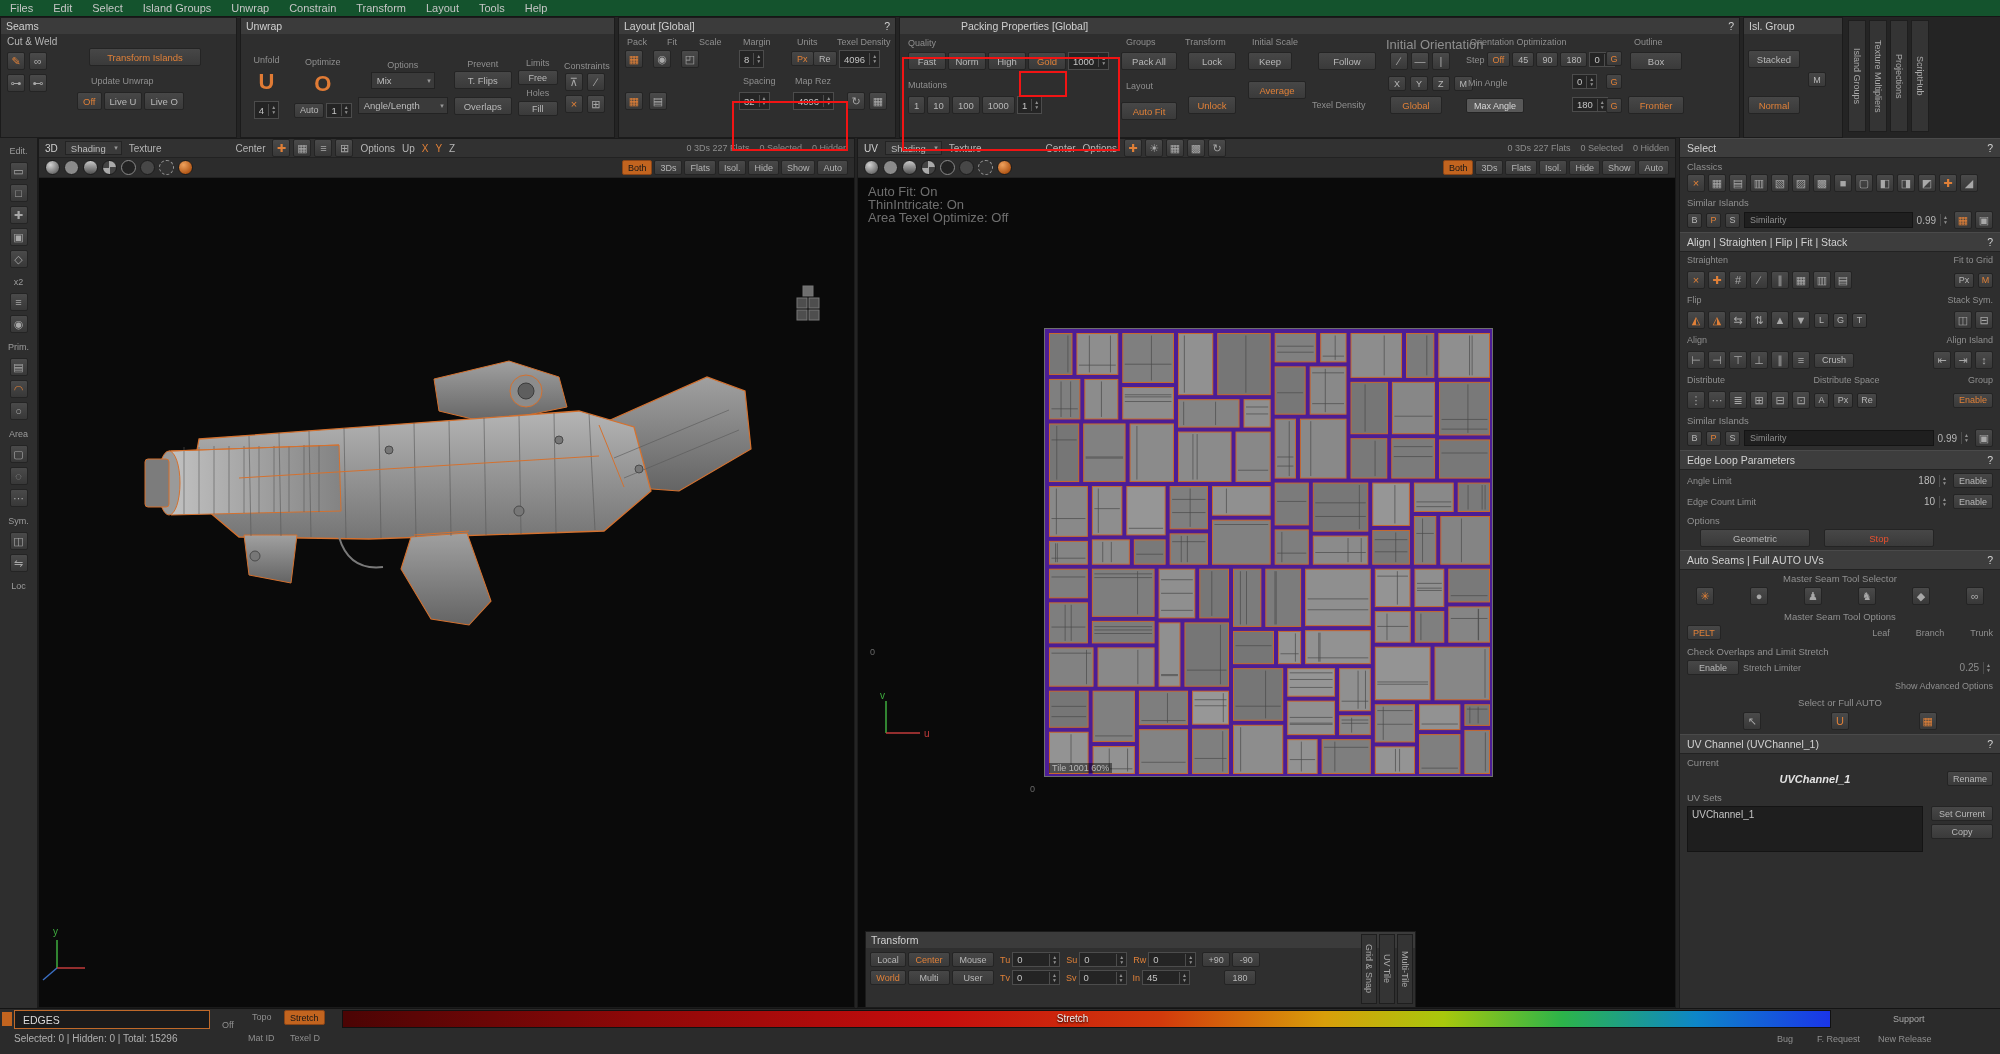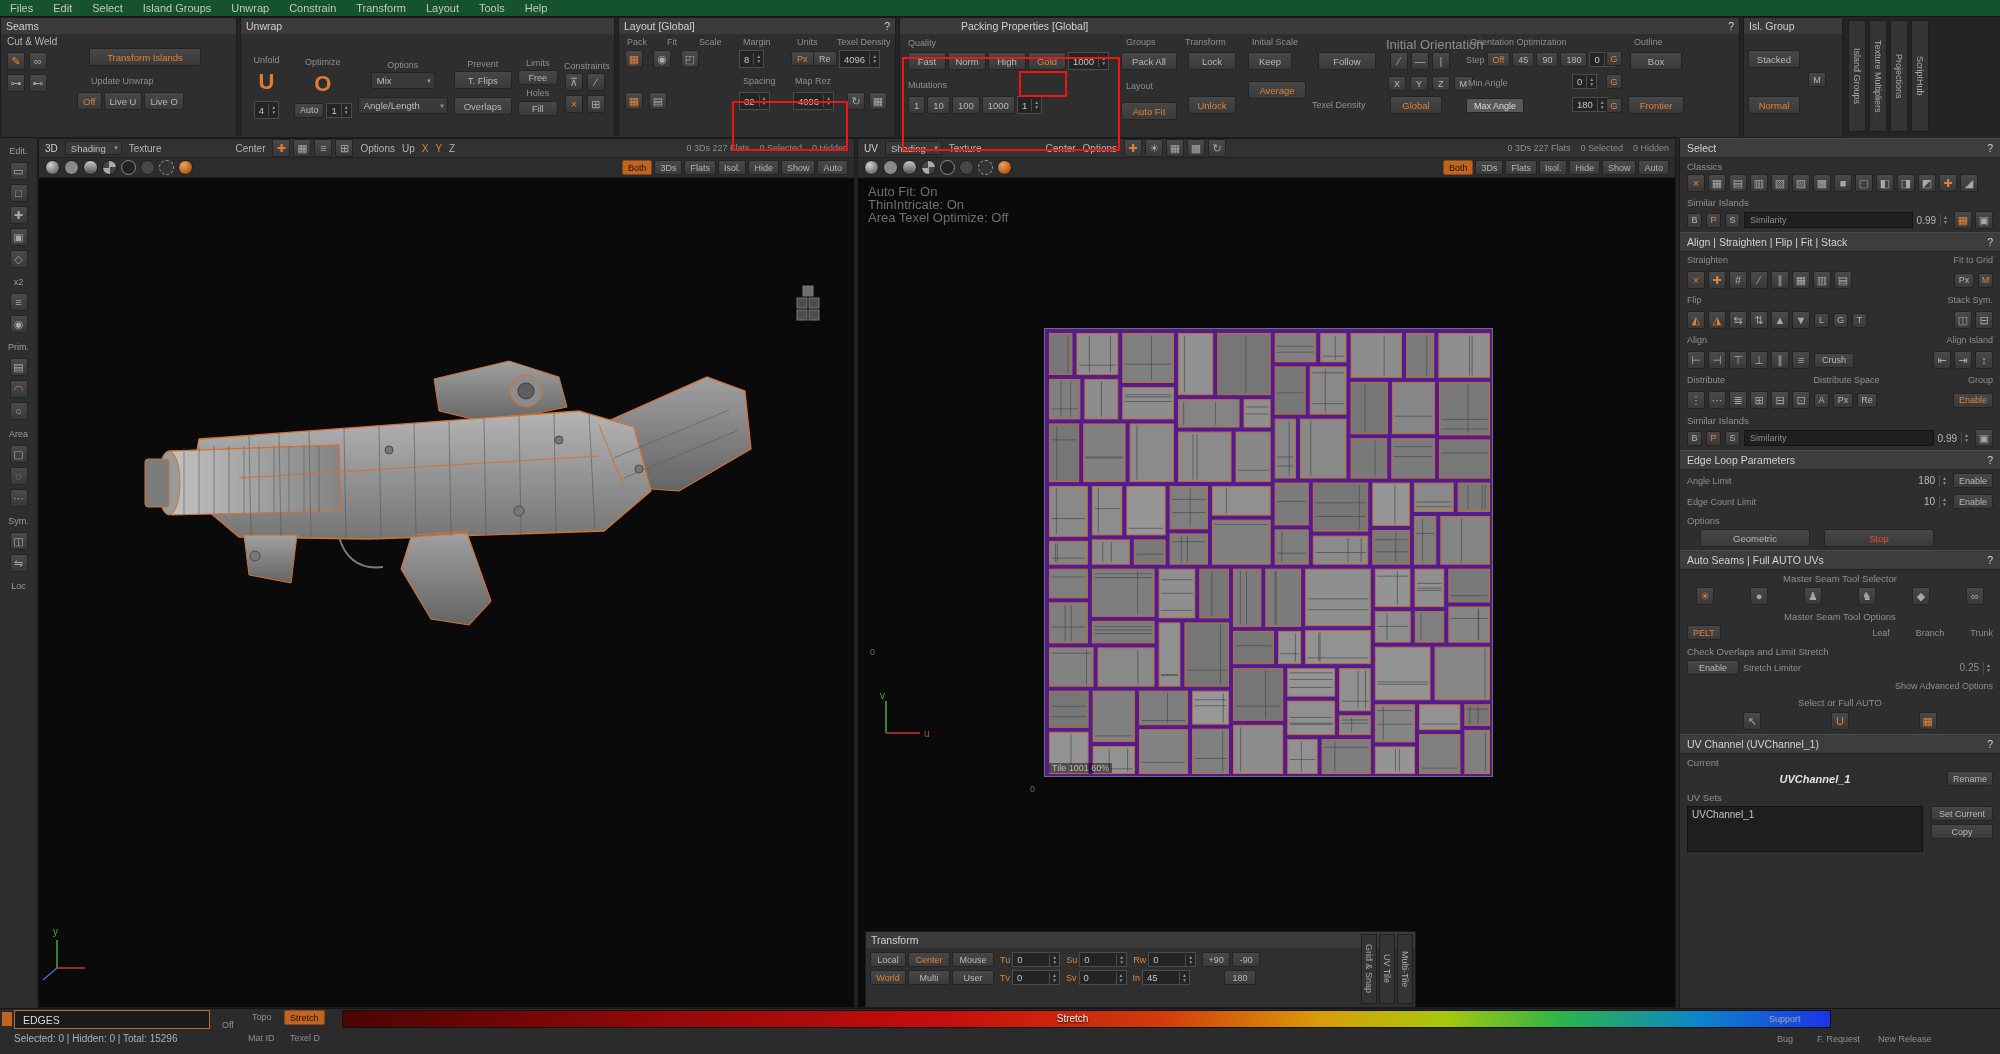--- a/index.html
+++ b/index.html
@@ -1295,21 +1295,21 @@
     <div class="abs lbl" style="left:222px;top:11px">Off</div>
     <div class="abs lbl" style="left:252px;top:3px">Topo</div>
     <button class="btn sm ob abs" style="left:284px;top:1px">Stretch</button>
     <div class="abs lbl" style="left:248px;top:24px">Mat ID</div>
     <div class="abs lbl" style="left:290px;top:24px">Texel D</div>
 
     <div class="abs" style="left:342px;top:1px;width:1489px;height:18px;background:linear-gradient(90deg,#4b0404 0%,#8f0808 20%,#c50d0d 40%,#d23a0c 55%,#d89e0a 66%,#a8c80c 74%,#2cb44a 82%,#0d86c8 91%,#1a35e8 100%);border:1px solid #111">
       <span style="position:absolute;left:48%;top:2px;color:#f0f0f0;font-size:10px;text-shadow:0 1px 2px #000">Stretch</span>
     </div>
 
-    <div class="abs lbl" style="left:1769px;top:5px;color:#a8a8a8">Support</div>
+    <div class="abs lbl" style="left:1893px;top:5px;color:#a8a8a8">Support</div>
     <div class="abs lbl" style="left:1777px;top:25px">Bug</div>
     <div class="abs lbl" style="left:1817px;top:25px">F. Request</div>
     <div class="abs lbl" style="left:1878px;top:25px">New Release</div>
   </div>
 
   <div class="redbox" style="left:732px;top:101px;width:116px;height:50px"></div>
   <div class="redbox" style="left:902px;top:57px;width:218px;height:94px"></div>
   <div class="redbox" style="left:1019px;top:71px;width:48px;height:26px"></div>
 
 </div>

